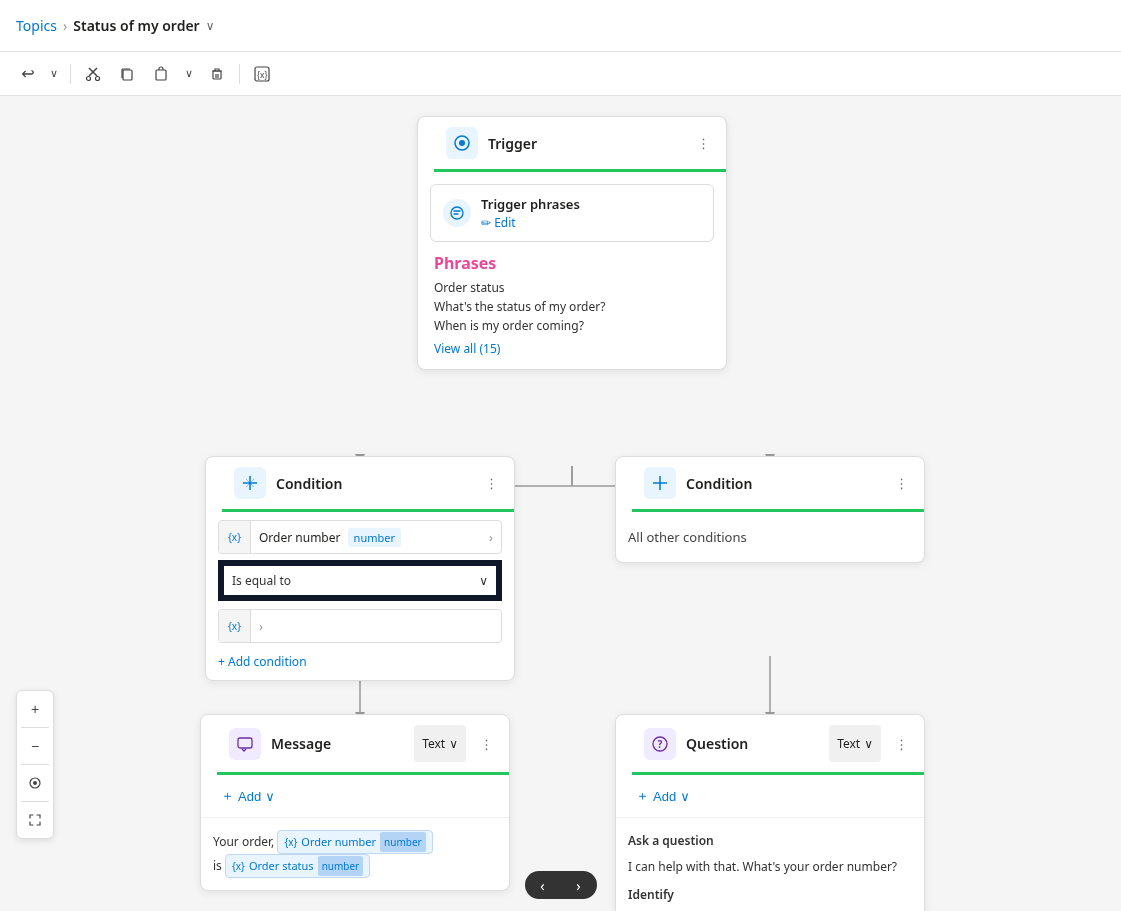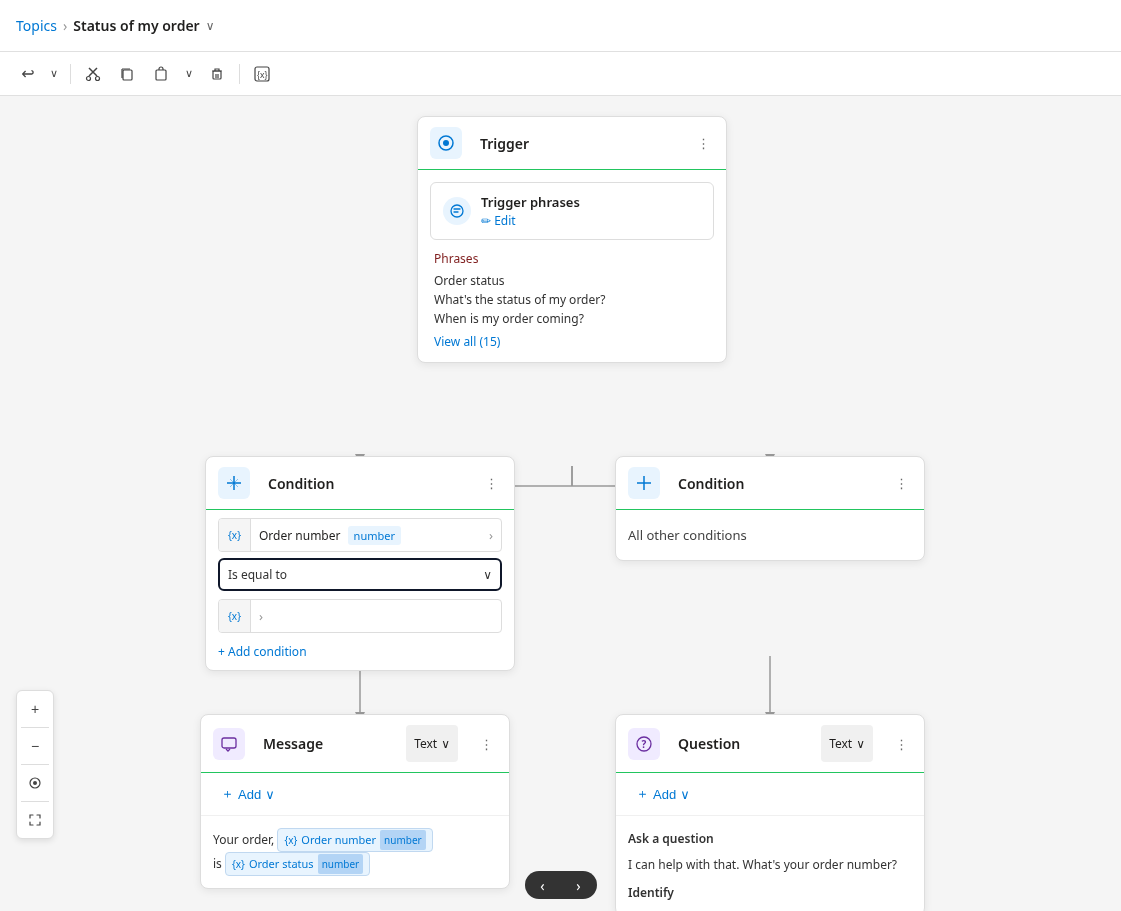--- a/index.html
+++ b/index.html
@@ -100,22 +100,23 @@
     
     .trigger-node {
       left: 417px;
       top: 20px;
       width: 310px;
     }
     .node-header {
       display: flex;
       align-items: center;
       padding: 10px 12px;
-      border-bottom: 1px solid #22c55e;
-      gap: 18px;
+      border-bottom: 3px solid #22c55e;
+      gap: 10px;
+      margin-left: 16px;
     }
     .node-icon {
       width: 32px;
       height: 32px;
       border-radius: 6px;
       display: flex;
       align-items: center;
       justify-content: center;
       font-size: 16px;
       flex-shrink: 0;
@@ -159,21 +160,21 @@
       align-items: center;
       justify-content: center;
       font-size: 14px;
       color: #0078d4;
       flex-shrink: 0;
     }
     .trigger-phrases-right { flex: 1; }
     .trigger-phrases-title { font-weight: 600; font-size: 13px; }
     .trigger-phrases-edit { color: #0078d4; font-size: 12px; cursor: pointer; text-decoration: none; }
     .phrases-section { padding: 0 4px; }
-    .phrases-label { font-weight: 400; font-size: 12px; color: #7f1d1d; margin-bottom: 4px; }
+    .phrases-label { font-weight: 700; font-size: 16px; color: #ec4899; margin-bottom: 4px; }
     .phrases-list { font-size: 12px; color: #333; line-height: 1.6; }
     .view-all { color: #0078d4; font-size: 12px; cursor: pointer; text-decoration: none; margin-top: 4px; display: block; }
 
     
     .condition-left {
       left: 205px;
       top: 360px;
       width: 310px;
     }
     .condition-right {
@@ -214,22 +215,22 @@
       border-radius: 3px;
       font-size: 11px;
       margin-left: 4px;
     }
     .cond-arrow {
       padding: 0 8px;
       color: #999;
     }
     .cond-dropdown {
       margin: 6px 12px;
-      border: 2px solid #0f172a;
-      border-radius: 6px;
+      border: 6px solid #0f172a;
+      border-radius: 0;
       padding: 6px 8px;
       display: flex;
       align-items: center;
       justify-content: space-between;
       font-size: 12px;
       color: #333;
     }
     .add-condition {
       display: flex;
       align-items: center;

